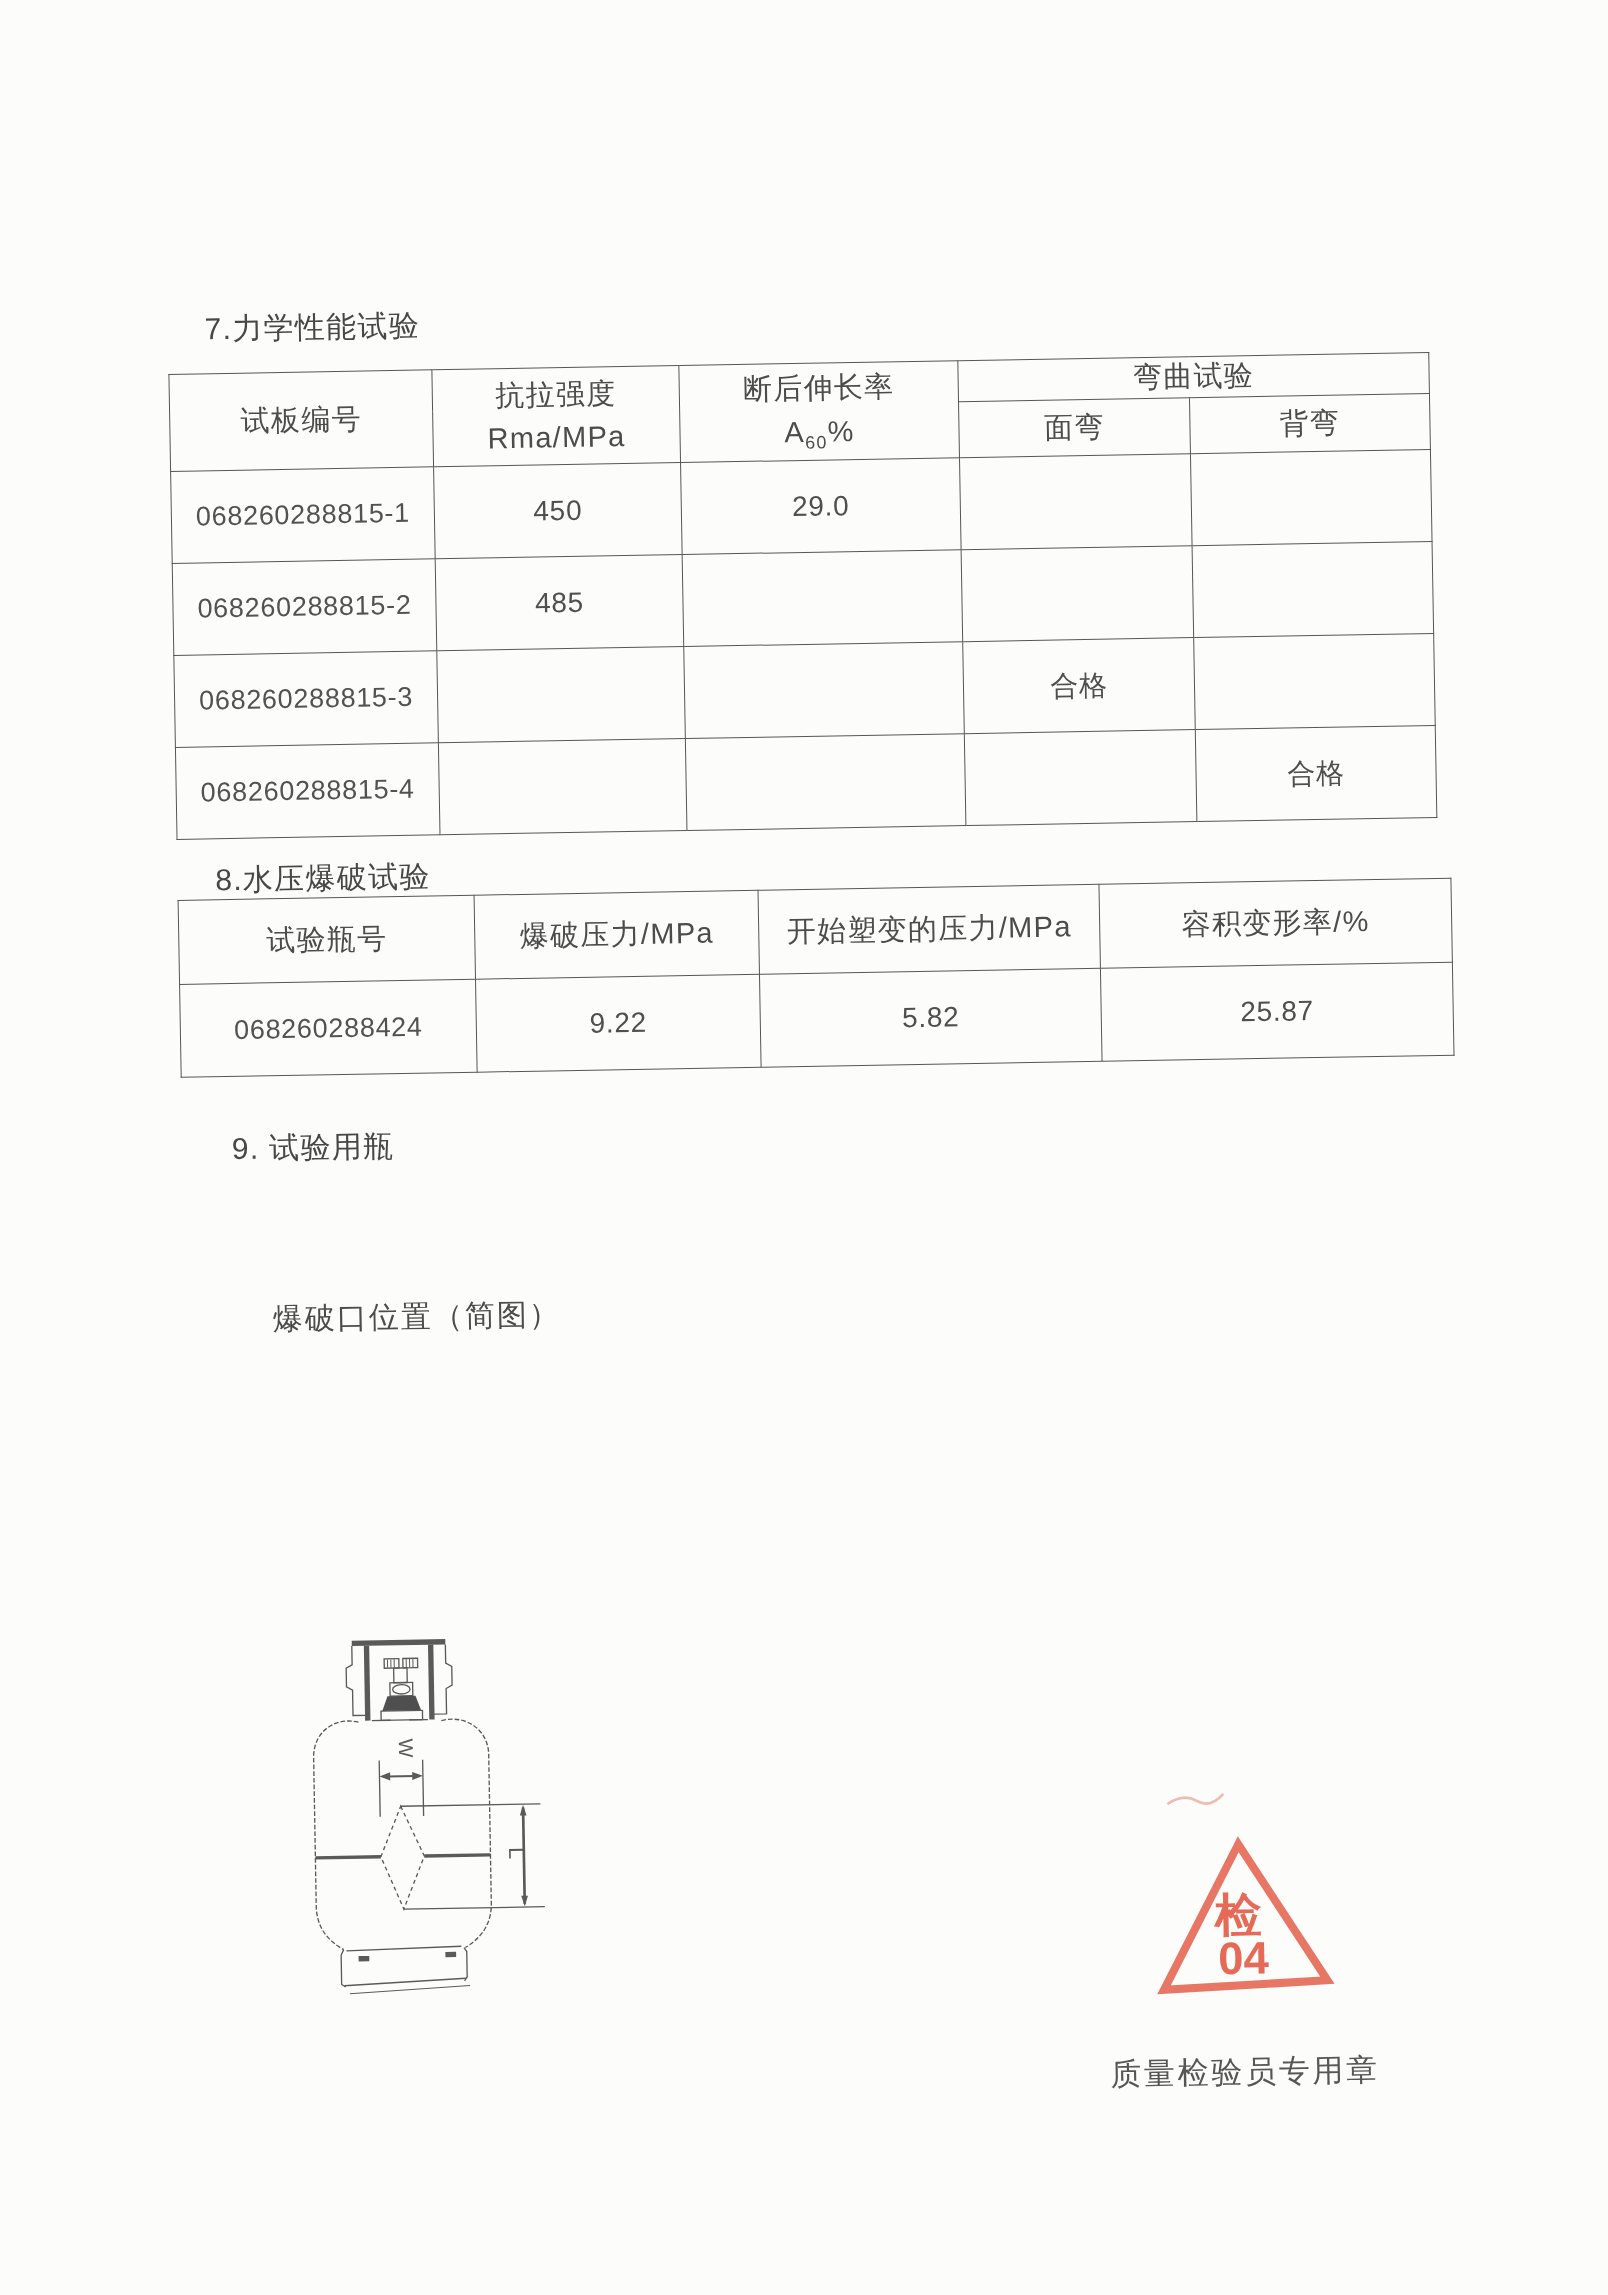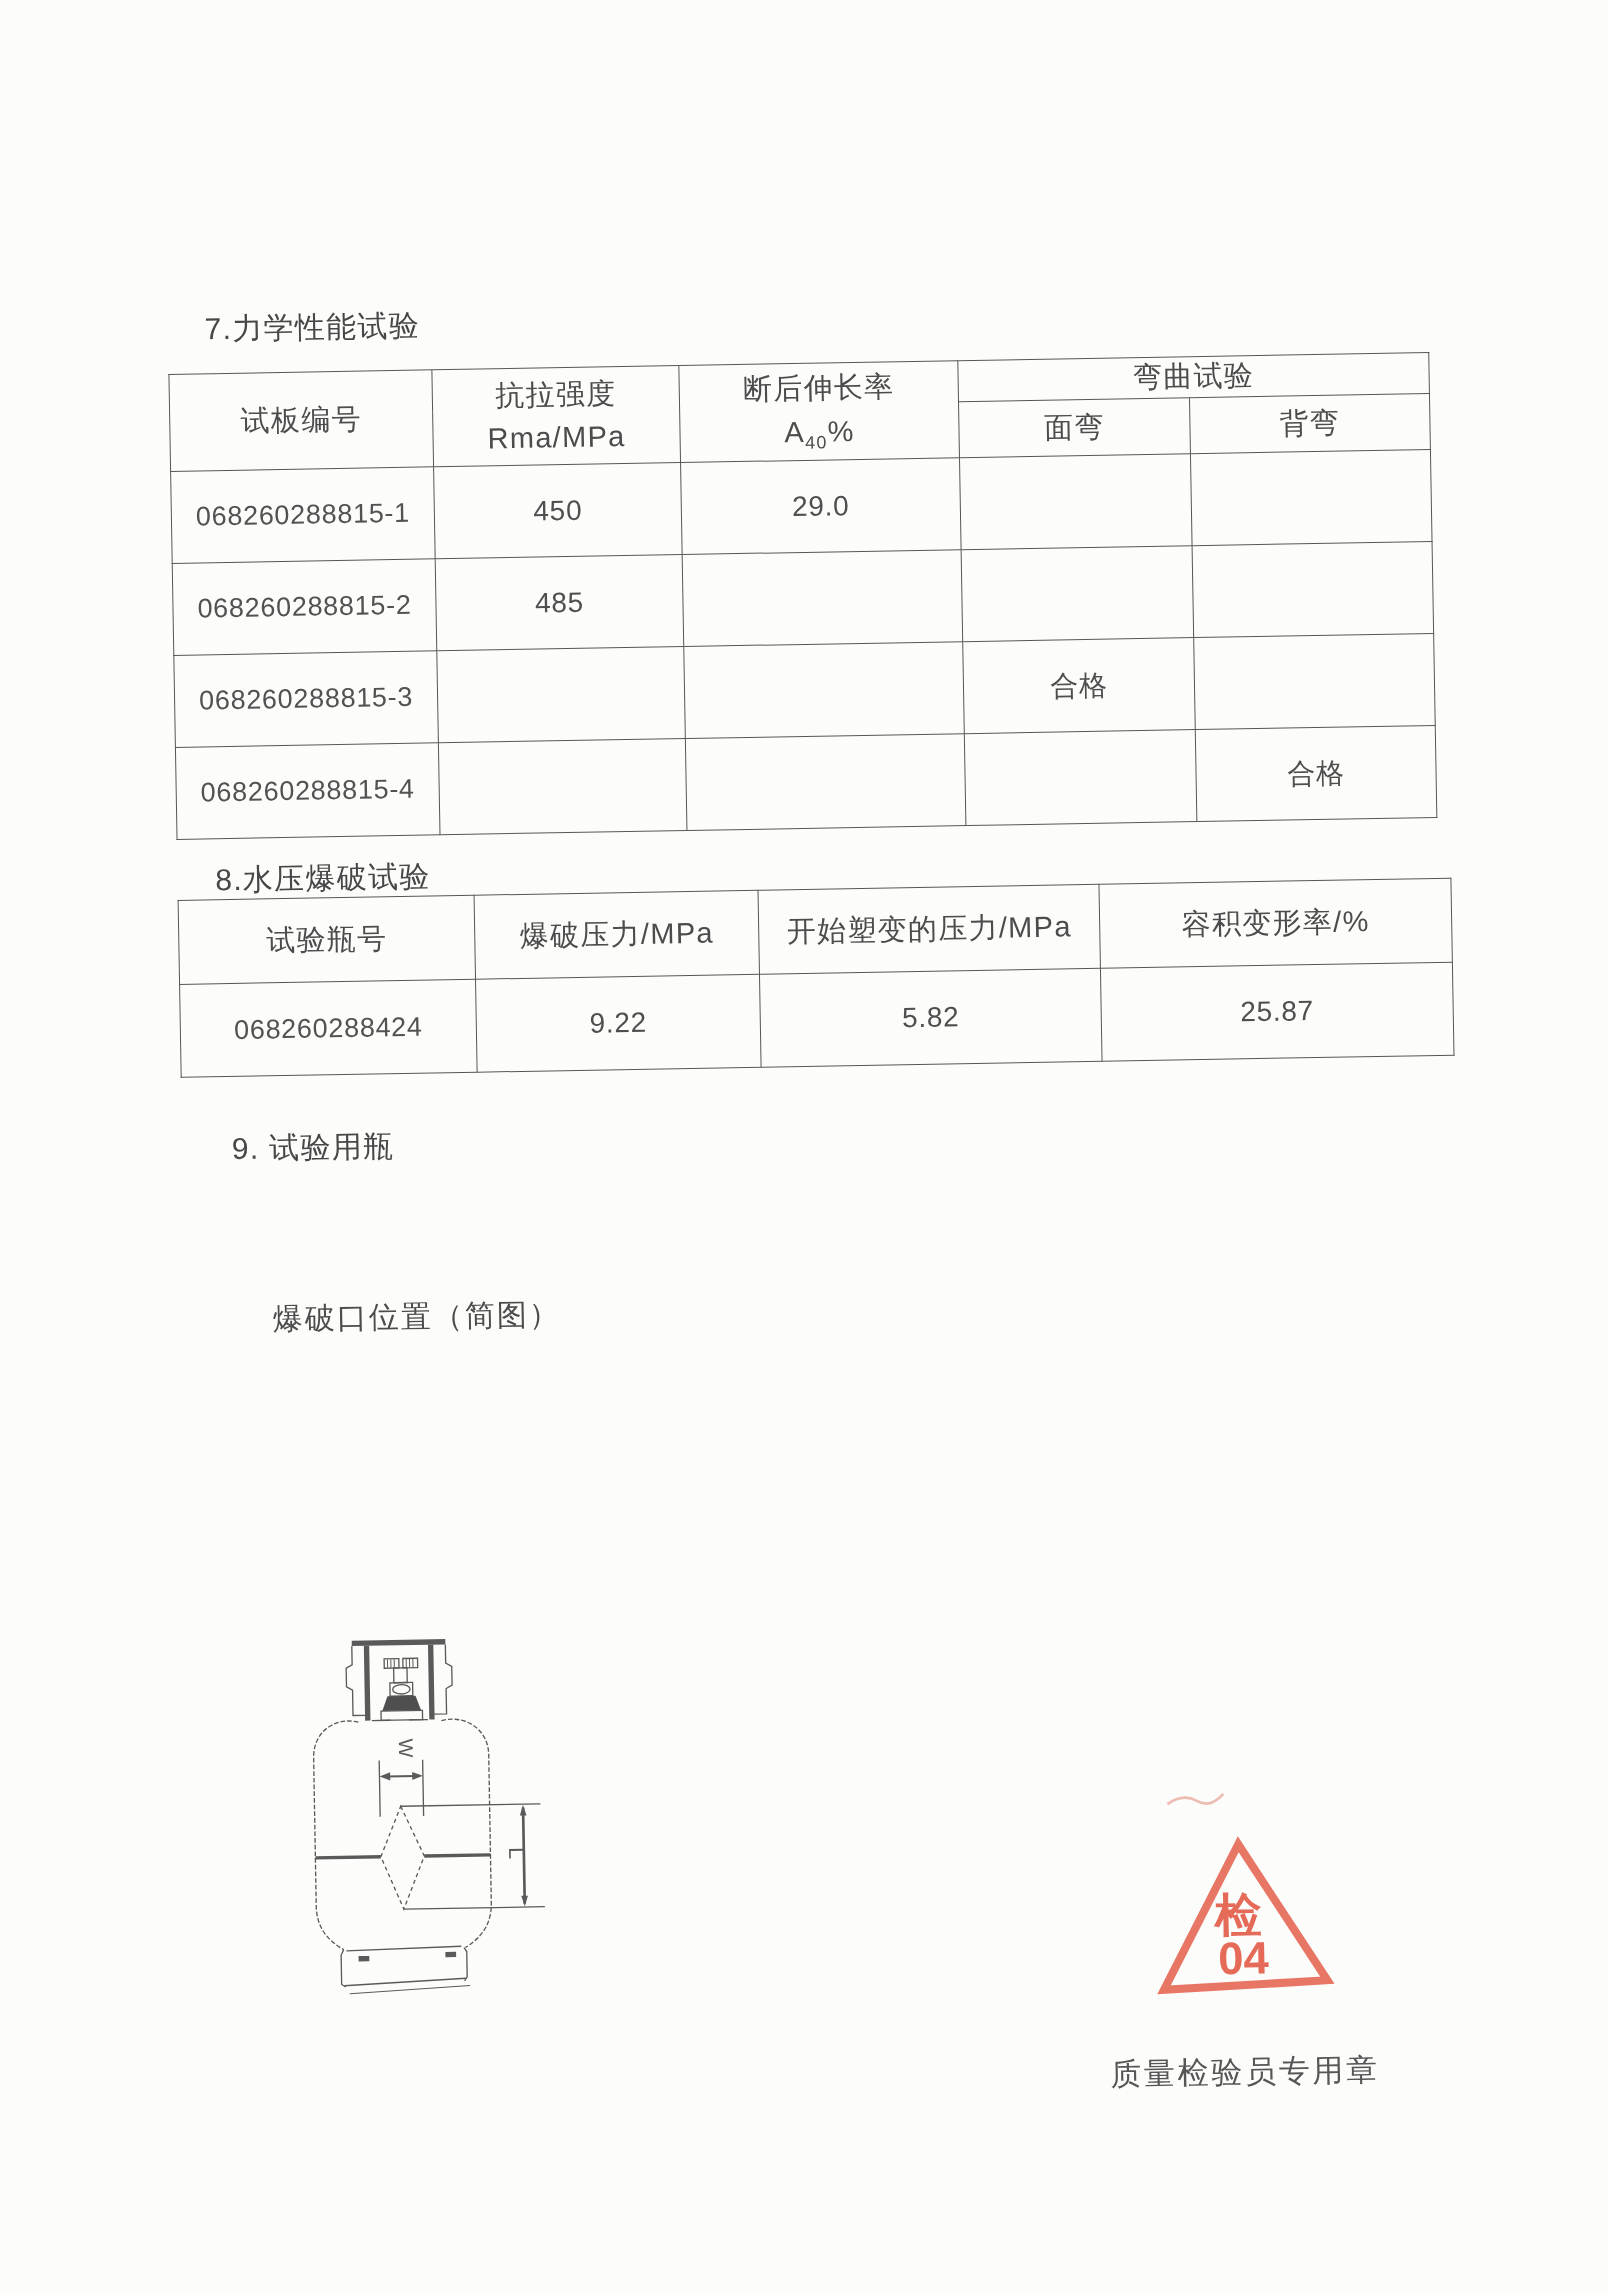--- a/index.html
+++ b/index.html
@@ -58,21 +58,21 @@
       <tr>
         <td rowspan="2" style="height:93px;" class="hd">
           <span>试板编号</span>
         </td>
         <td rowspan="2" class="hd">
           <div class="ln">抗拉强度</div>
           <div class="ln">Rma/MPa</div>
         </td>
         <td rowspan="2" class="hd">
           <div class="ln">断后伸长率</div>
-          <div class="ln"><span>A</span><sub>40</sub><span>%</span></div>
+          <div class="ln"><span>A</span><sub>60</sub><span>%</span></div>
         </td>
         <td colspan="2" style="height:38px;" class="hd">弯曲试验</td>
       </tr>
       <tr>
         <td style="height:55px;" class="hd">面弯</td>
         <td class="hd">背弯</td>
       </tr>
       <tr>
         <td style="height:91px;" class="idv">068260288815-1</td>
         <td class="val">450</td>

